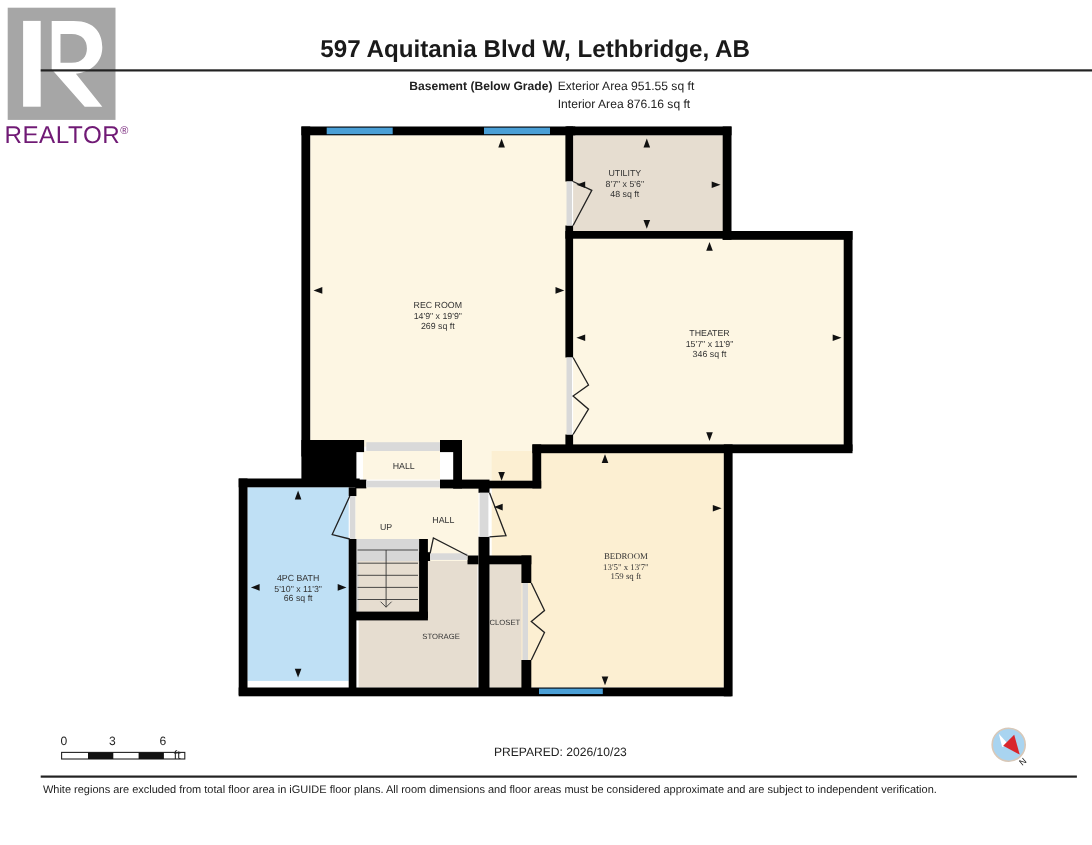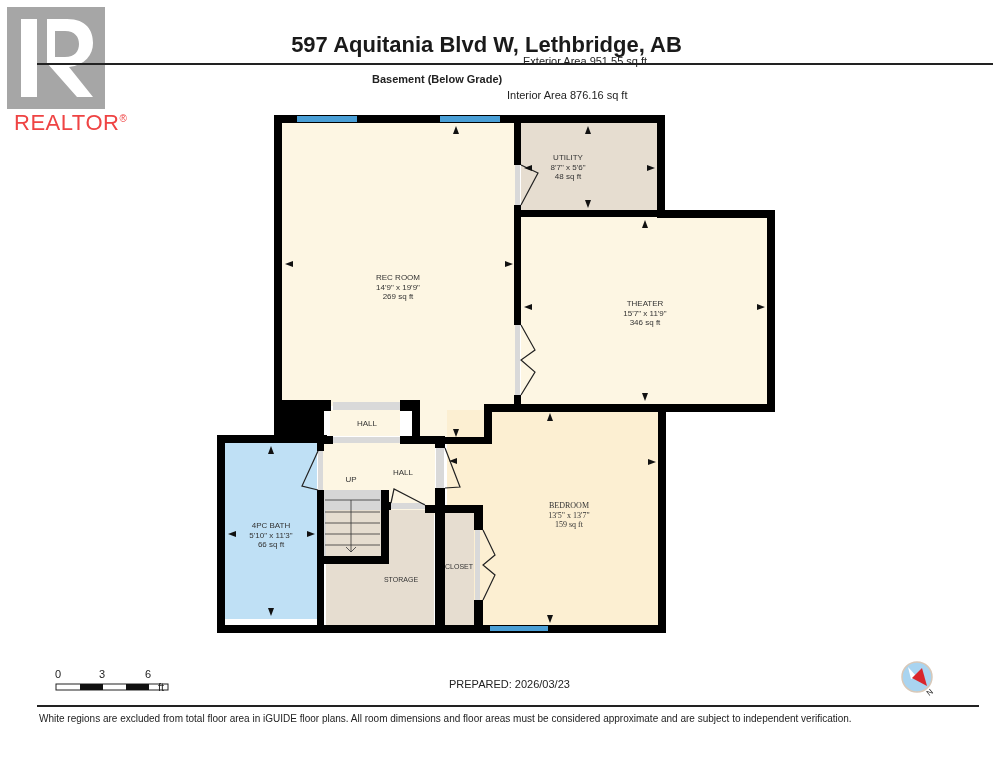--- a/index.html
+++ b/index.html
@@ -1,19 +1,19 @@
 <!DOCTYPE html>
 <html><head>
 <meta charset="utf-8">
 <style>
   html, body { margin:0; padding:0; background:#ffffff; }
   body { width:993px; height:768px; position:relative; overflow:hidden; font-family:"Liberation Sans", sans-serif; color:#222; }
   .abs { position:absolute; }
   .logo-box { left:7px; top:7px; width:98px; height:102px; background:#a6a6a6; }
-  .logo-text { left:14px; top:110px; font-size:22px; color:#ef4444; letter-spacing:0.5px; font-family:"Liberation Sans", sans-serif; }
+  .logo-text { left:4px; top:110px; font-size:22px; color:#701a75; letter-spacing:0.5px; font-family:"Liberation Sans", sans-serif; }
   .logo-text sup { font-size:10px; }
   .title { left:0; width:983px; top:32px; text-align:center; font-size:22px; font-weight:bold; color:#1a1a1a; padding-left:0px; }
   .title span { position:relative; left:-5px; }
   .hr-top { left:37px; top:63px; width:956px; height:2px; background:#222; }
   .level { left:372px; top:73px; font-size:11px; font-weight:bold; color:#222; }
   .area { left:507px; font-size:11px; color:#222; }
   .room-label { position:absolute; font-size:8px; color:#333; text-align:center; line-height:9.5px; transform:translate(-50%,-50%); white-space:nowrap; }
   .small-label { font-size:7px; }
   .hall-label { font-size:8px; }
   .scale-text { font-size:11px; color:#222; }
@@ -29,21 +29,21 @@
   <svg width="98" height="102" viewBox="0 0 98 102">
     <rect x="14" y="12" width="16" height="78" fill="#ffffff"></rect>
     <path d="M36 12 H60 C80 12 86 24 86 36 C86 48 78 58 62 60 L86 90 H70 L40 56 V12 Z M48 24 V50 H58 C68 50 72 44 72 37 C72 30 68 24 58 24 Z" fill="#ffffff"></path>
   </svg>
 </div>
 <div class="abs logo-text"><span>REALTOR</span><sup>®</sup></div>
 
 <div class="abs title"><span>597 Aquitania Blvd W, Lethbridge, AB</span></div>
 <div class="abs hr-top"></div>
 <div class="abs level">Basement (Below Grade)</div>
-<div class="abs area" style="top:55px;margin-left:16px;">Exterior Area 951.55 sq ft</div>
+<div class="abs area" style="top:73px;">Exterior Area 951.55 sq ft</div>
 <div class="abs area" style="top:89px;">Interior Area 876.16 sq ft</div>
 
 <svg width="993" height="768" viewBox="0 0 993 768">
 
   <rect x="282" y="123" width="234" height="283" fill="#fdf6e3"></rect>
   <rect x="420" y="400" width="70" height="38" fill="#fdf6e3"></rect>
   <rect x="521" y="123" width="137" height="88" fill="#e6ddd0"></rect>
   <rect x="521" y="217" width="247" height="187" fill="#fdf6e3"></rect>
   <rect x="447" y="410" width="211" height="215" fill="#fcefd2"></rect>
   <rect x="490" y="404" width="168" height="10" fill="#fcefd2"></rect>
@@ -203,15 +203,15 @@
 <div class="room-label small-label" style="left:401px; top:580px;">STORAGE</div>
 <div class="room-label small-label" style="left:459px; top:567px;">CLOSET</div>
 
 <div class="abs scale-text" style="left:55px; top:668px;">0</div>
 <div class="abs scale-text" style="left:99px; top:668px;">3</div>
 <div class="abs scale-text" style="left:145px; top:668px;">6</div>
 <div class="abs scale-text" style="left:158px; top:681px;">ft</div>
 
 <div class="abs" style="left:927px; top:688px; font-size:8px; transform:rotate(-40deg);">N</div>
 
-<div class="abs prepared">PREPARED: 2026/03/23</div>
+<div class="abs prepared">PREPARED: 2026/10/23</div>
 <div class="abs hr-bottom"></div>
 <div class="abs disclaimer">White regions are excluded from total floor area in iGUIDE floor plans. All room dimensions and floor areas must be considered approximate and are subject to independent verification.</div>
 
 </body></html>

